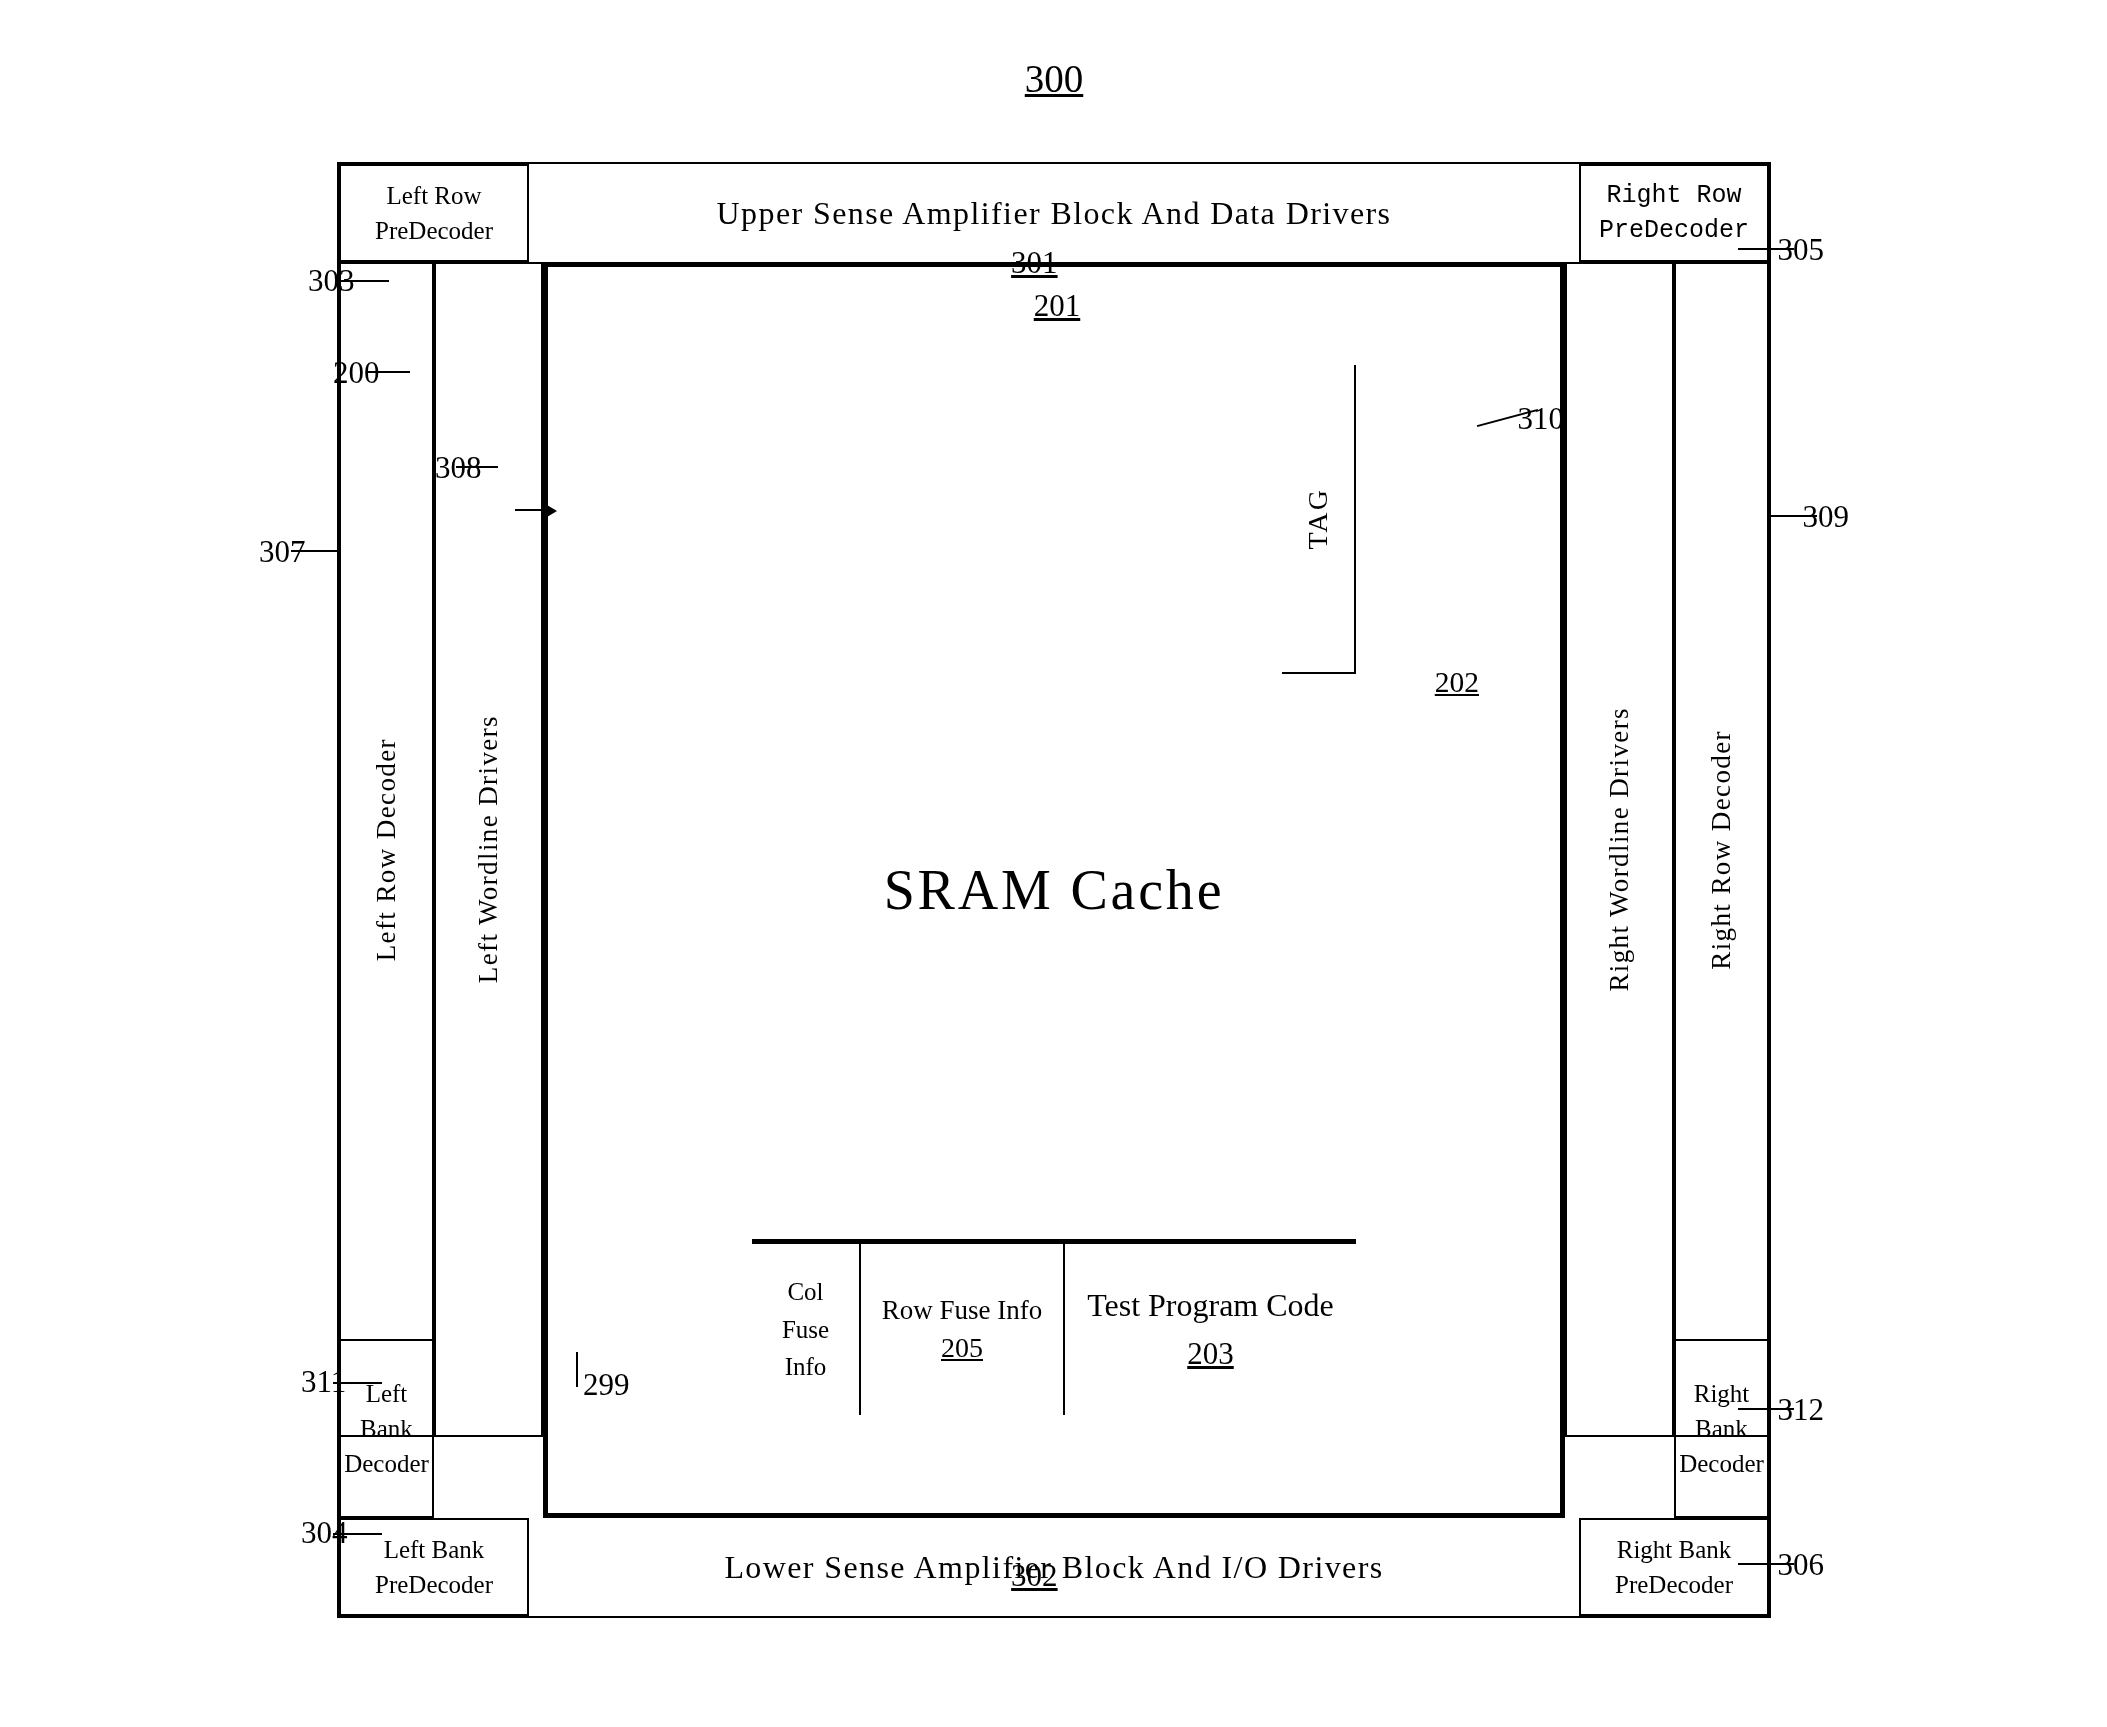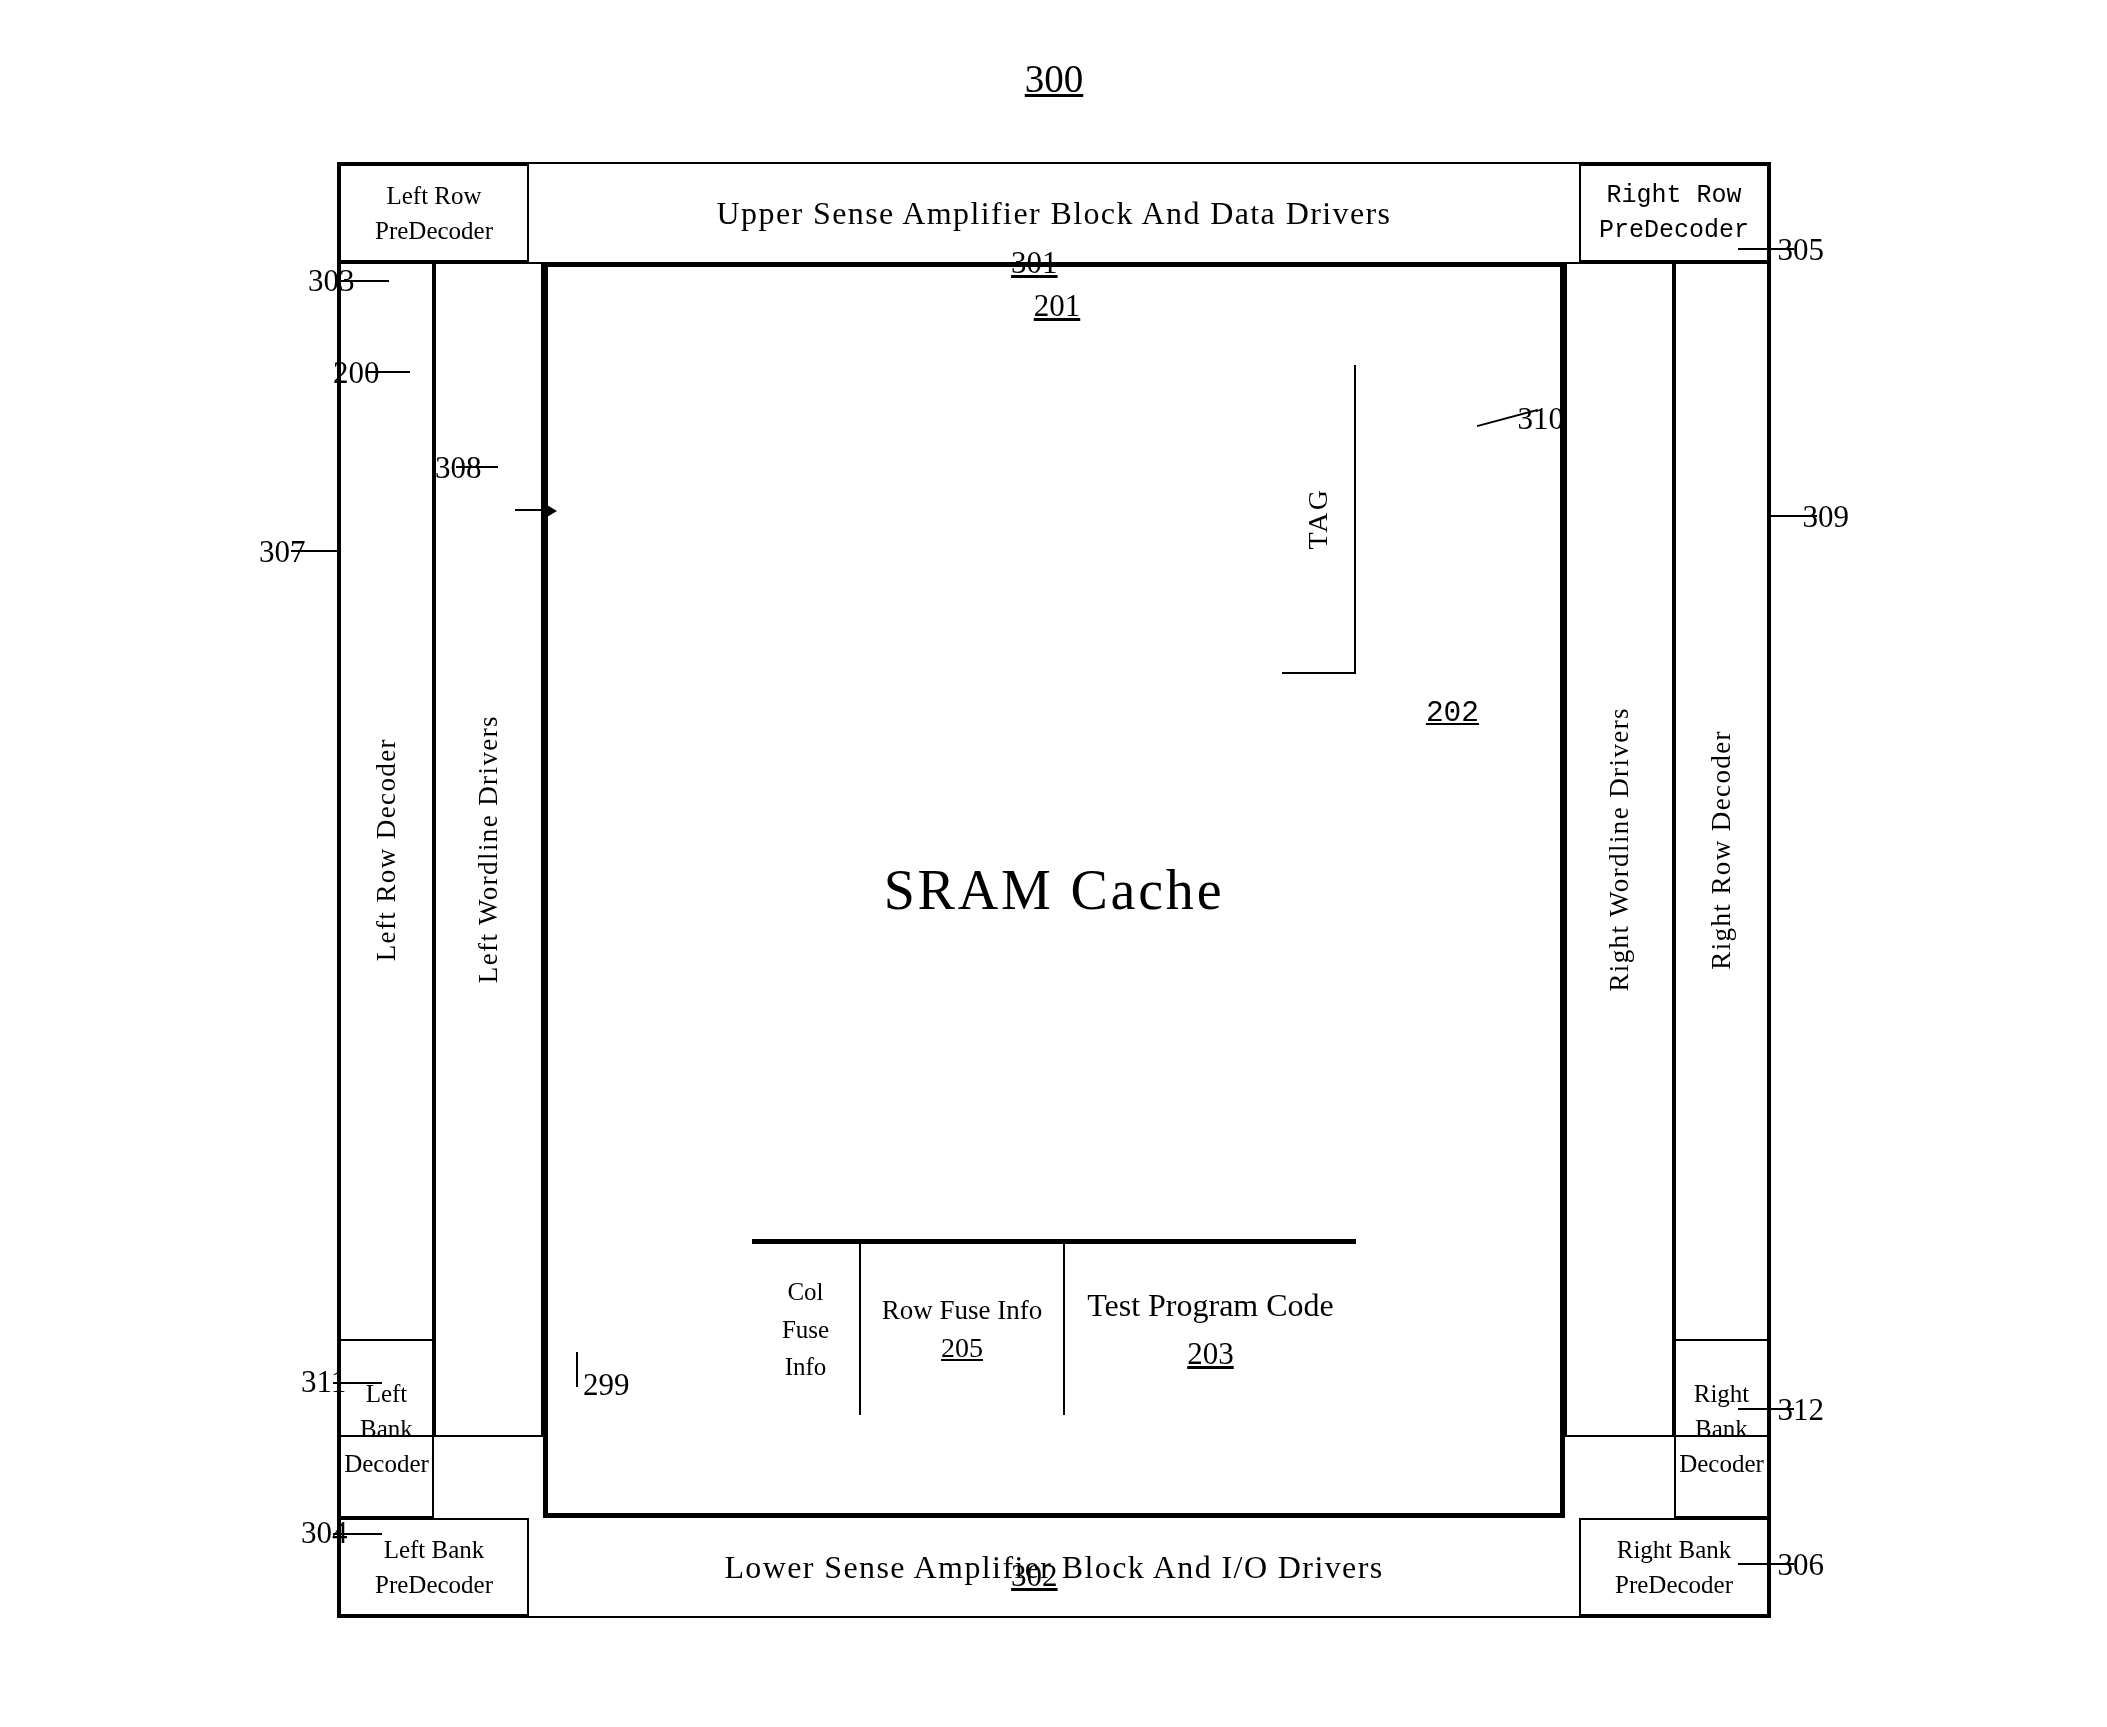--- a/index.html
+++ b/index.html
@@ -397,21 +397,21 @@
     <div class="inner-main-box">
 
       <div class="sram-cache-label">SRAM  Cache</div>
 
       <div style="position:absolute; top:21px; left:48%; font-size:31px; text-decoration:underline; font-family:'Times New Roman',serif;">201</div>
 
       <div class="tag-box">
         <span class="tag-text">TAG</span>
       </div>
 
-      <div style="position:absolute; top:429px; right:81px; font-size:29.5px; text-decoration:underline; font-family:Liberation Mono, monospace;text-align:center;">202</div>
+      <div style="position:absolute; top:399px; right:81px; font-size:29.5px; text-decoration:underline; font-family:Liberation Serif, serif;text-align:center;">202</div>
 
       <div class="bottom-region">
 
         <div class="col-fuse-box">
           <span style="font-size:25px; line-height:1.5; text-align:center;">Col<br>Fuse<br>Info</span>
         </div>
 
         <div class="row-fuse-box">
           <span style="font-size:27px;">Row Fuse Info</span>
           <span class="ref-num" style="font-size:28px; text-decoration:underline; margin-top:5.6px;">205</span>

